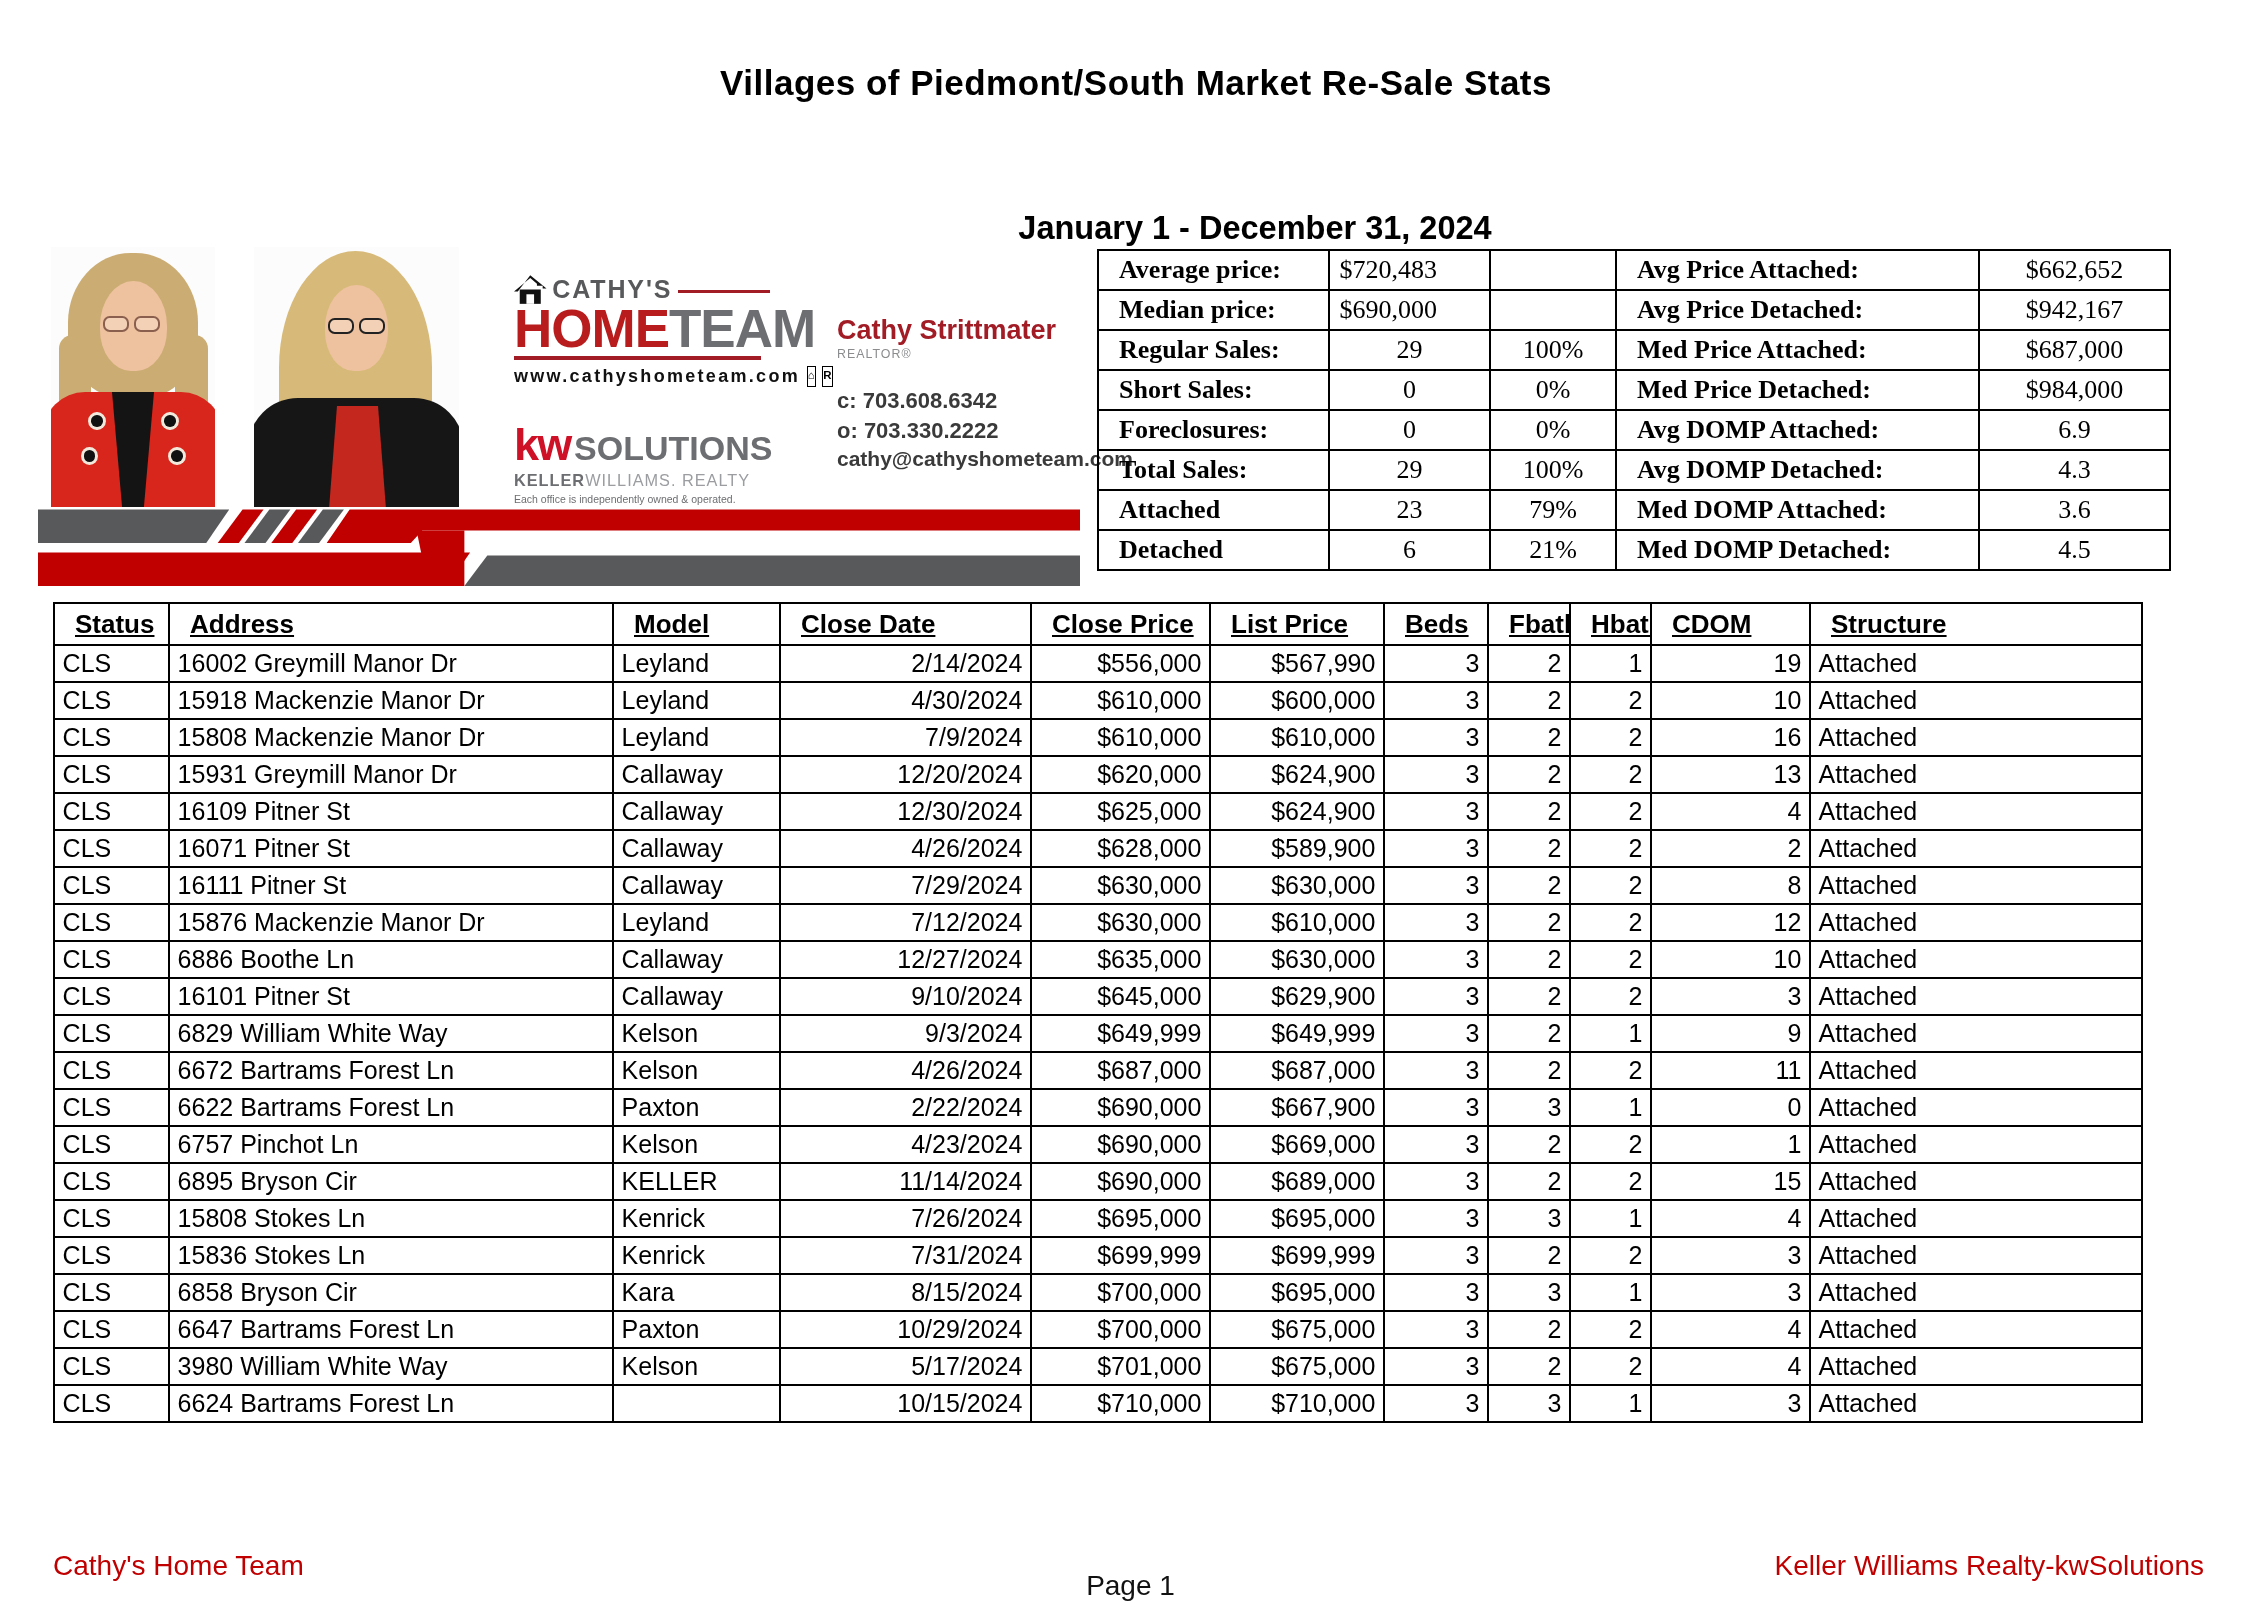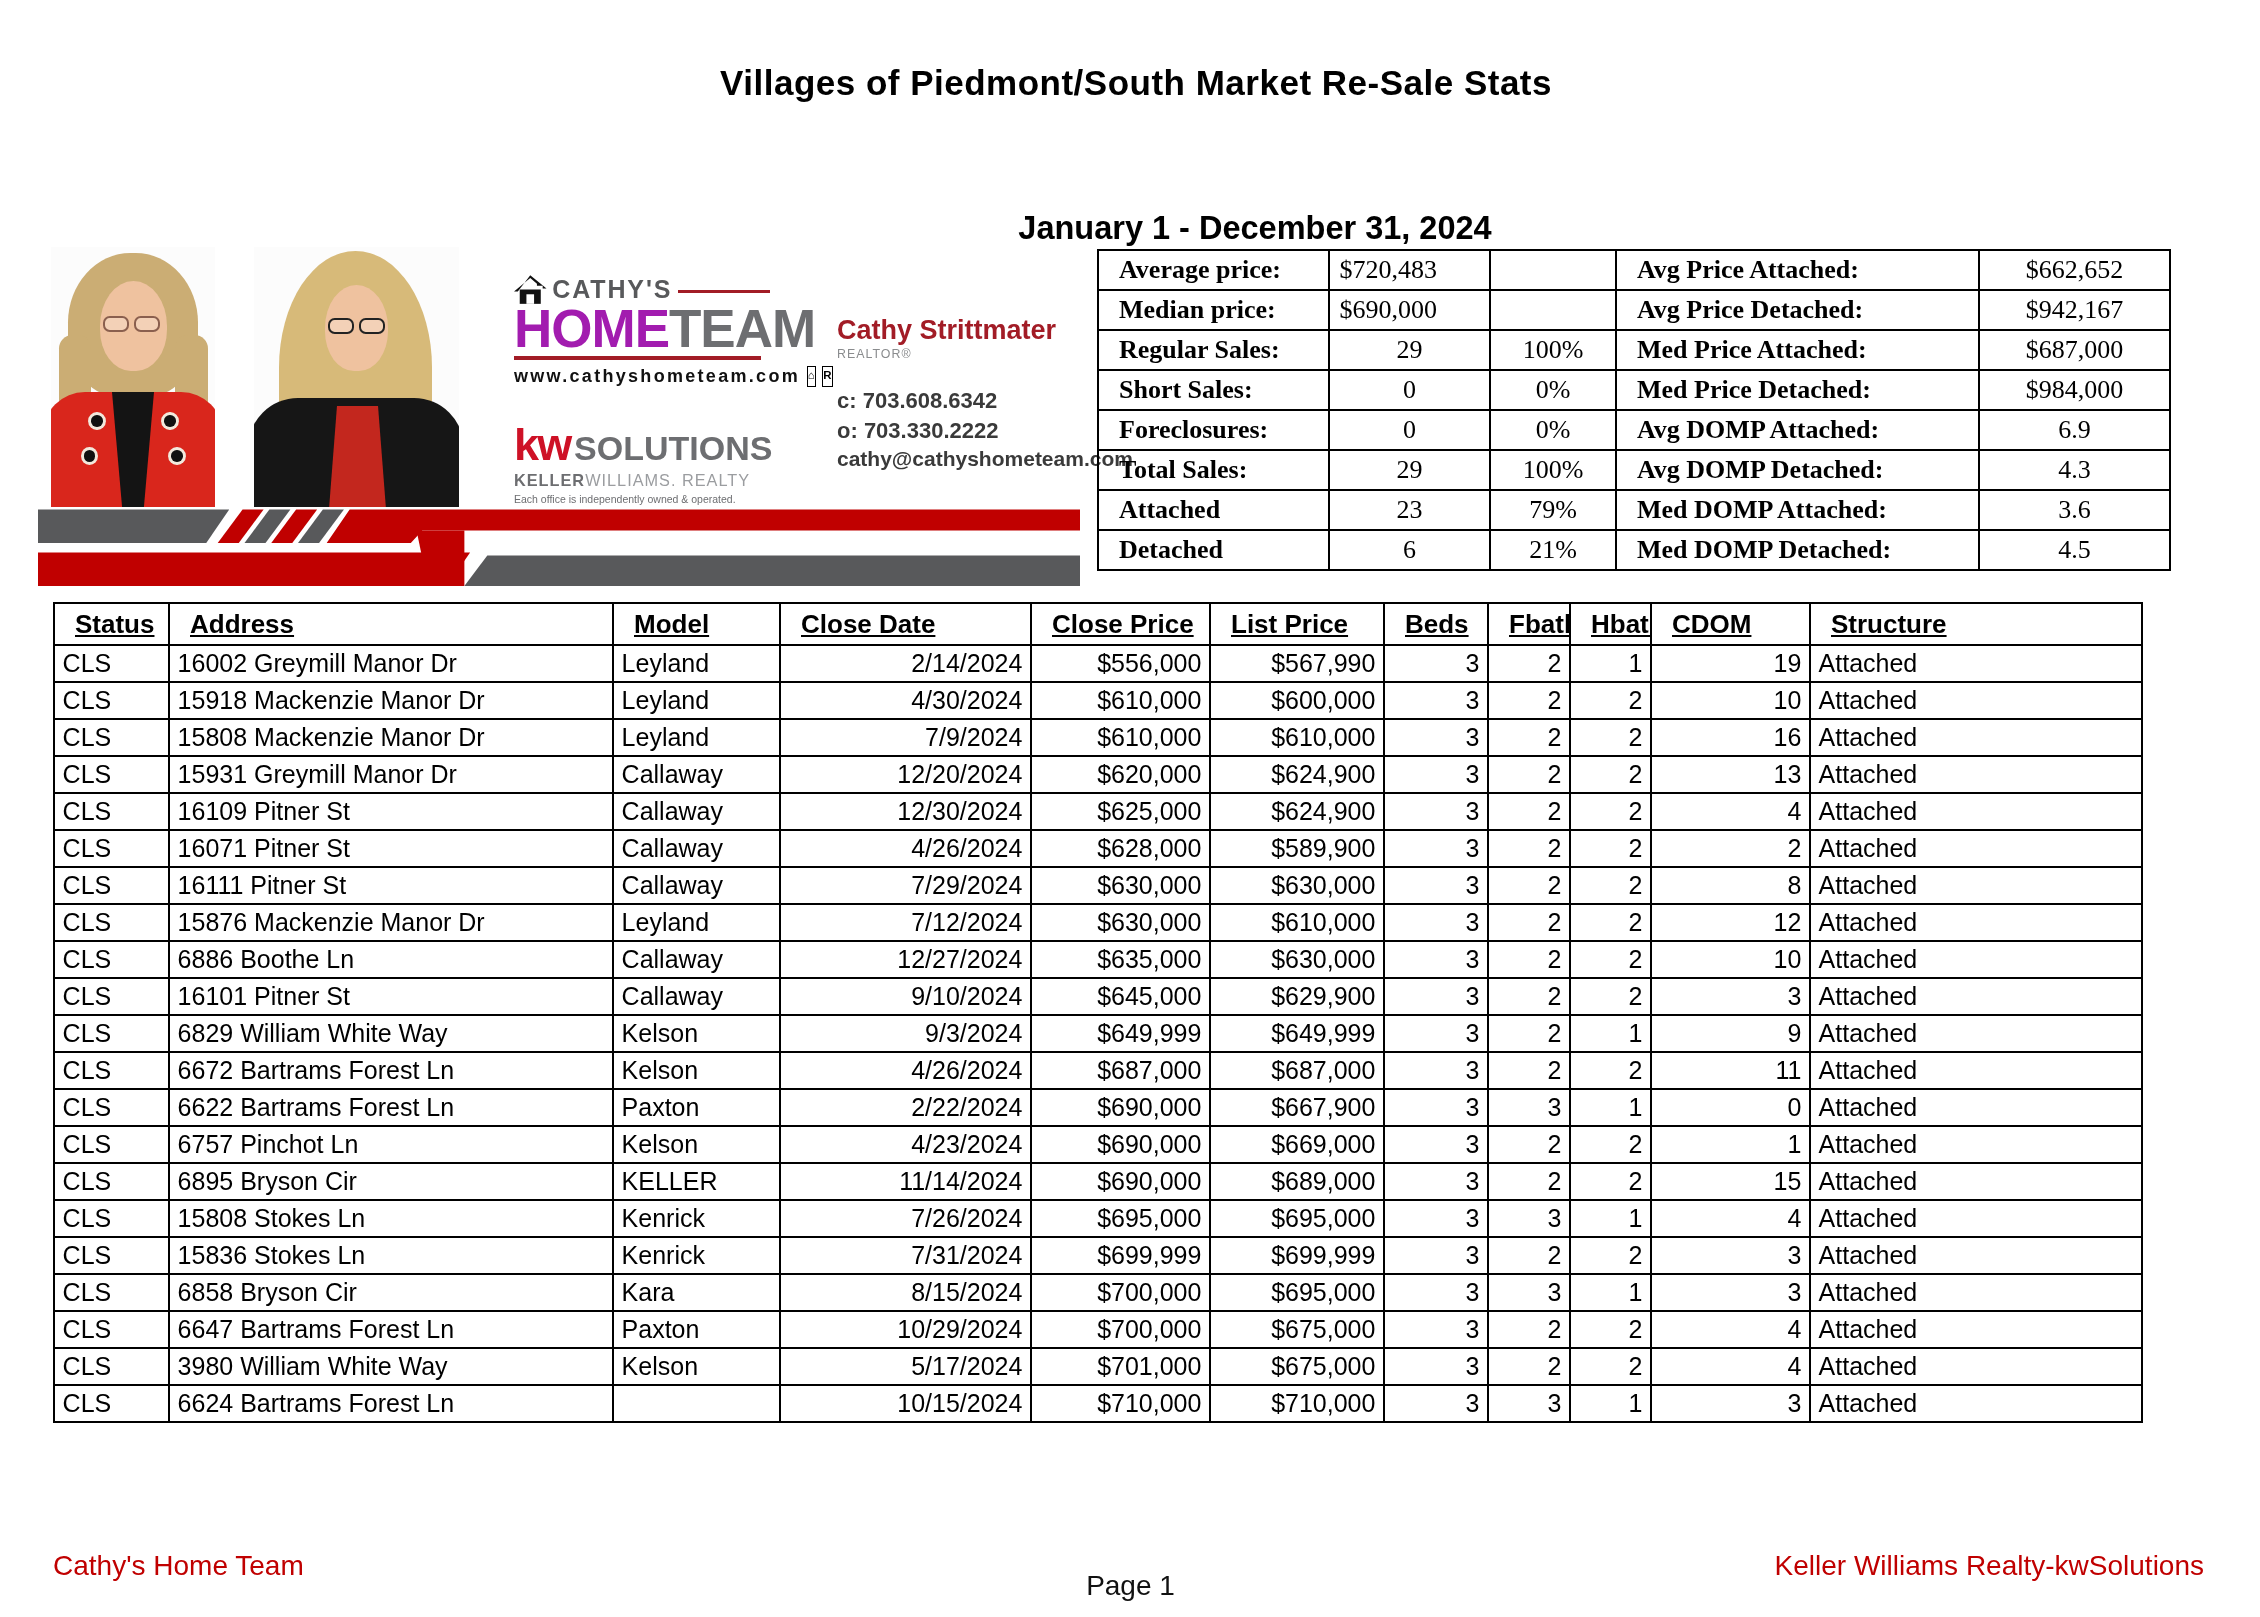--- a/index.html
+++ b/index.html
@@ -42,21 +42,21 @@
   .p-jacket2 { position:absolute; left:-5.7px; top:151px; width:216px; height:111px;
                background:#161616; border-radius:50px 50px 0 0; }
   .p-top2 { position:absolute; left:75px; top:159px; width:57px; height:103px; background:#c3271e;
             clip-path:polygon(14% 0,86% 0,100% 100%,0 100%); }
 
   .logo-block { position:absolute; left:514px; top:275px; width:256px; }
   .logo-row1 { display:flex; align-items:center; gap:5.7px; }
   .logo-cathys { font-size:25px; font-weight:bold; color:#58595b; letter-spacing:1.9px; }
   .logo-rule { flex:1; height:3.8px; background:#a21c26; margin-top:3.8px; }
   .logo-main { font-size:53px; font-weight:bold; line-height:0.95; letter-spacing:-1px; white-space:nowrap; }
-  .logo-home { color:#a21caf;text-align:center; } .logo-team { color:#6d6e71; }
+  .logo-home { color:#b91c1c;text-align:center; } .logo-team { color:#6d6e71; }
   .logo-underline { height:3.8px; background:#a21c26; margin:1.9px 0 5.7px 0; width:247px; }
   .logo-site-row { display:flex; align-items:center; gap:6.7px; }
   .logo-site { font-size:18px; font-weight:bold; letter-spacing:2.3px; color:#111; white-space:nowrap; }
   .mini-badge { width:19px; height:21px; border:1.9px solid #000; font-size:11.5px; line-height:17px;
                 text-align:center; font-weight:bold; color:#000; }
   .kw-block { margin-top:32.5px; }
   .kw-row { display:flex; align-items:baseline; gap:3.8px; }
   .kw-kw { font-size:45px; font-weight:bold; color:#ce1126; letter-spacing:-1.9px; }
   .kw-sol { font-size:34px; font-weight:600; color:#6d6e71; letter-spacing:0; }
   .kw-sub { font-size:16.3px; color:#9b9da0; letter-spacing:1px; margin-top:0px; }

